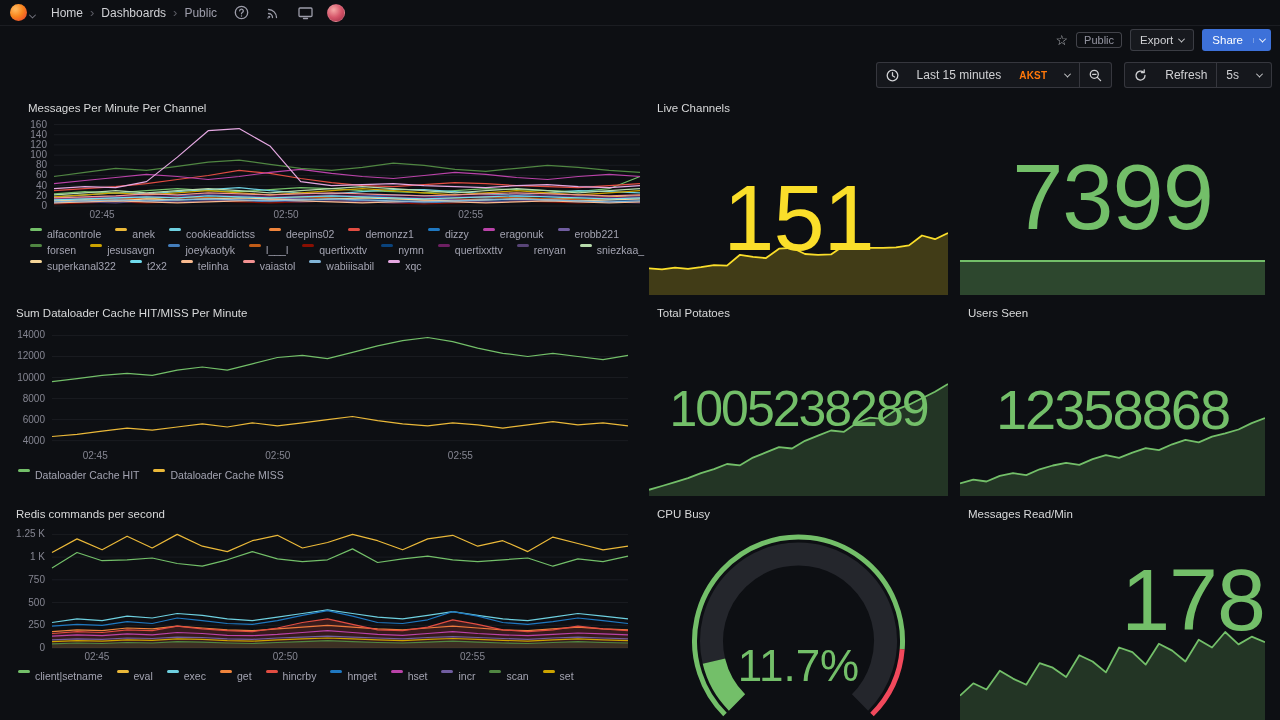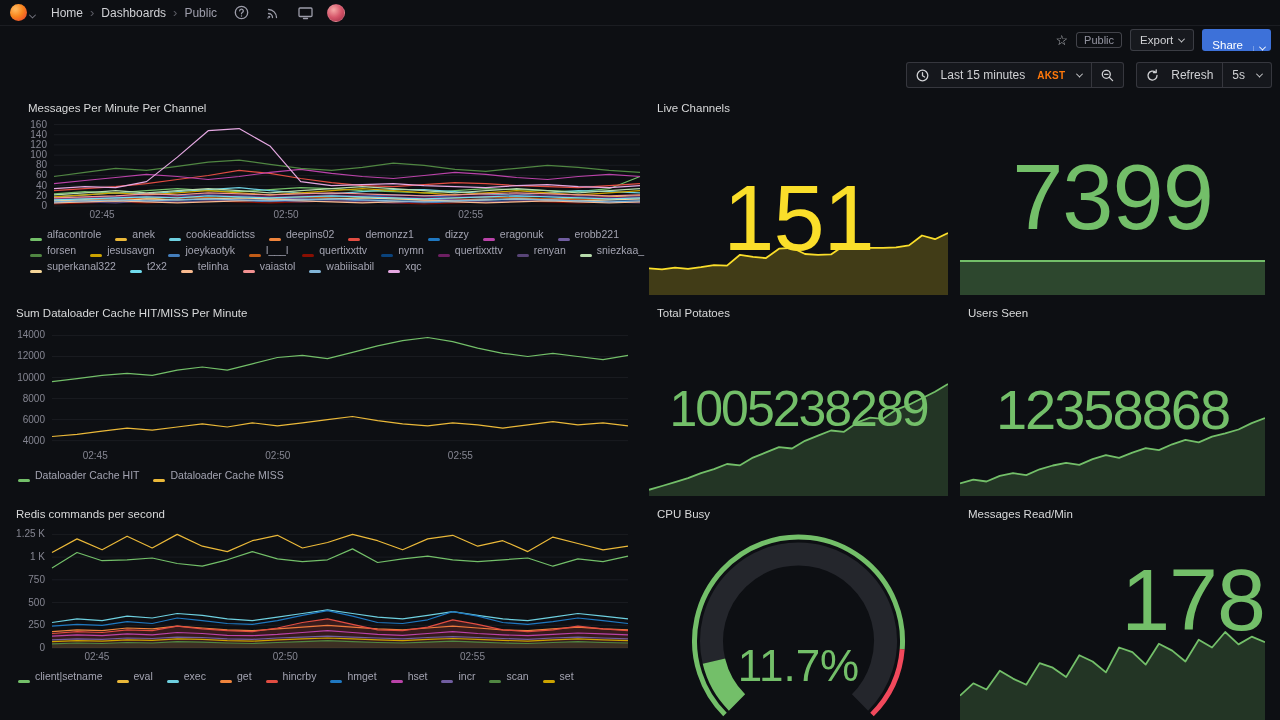--- a/index.html
+++ b/index.html
@@ -22,41 +22,41 @@
   .navicons{display:flex;align-items:center;gap:12px;margin-left:14px}
   .icon-btn{display:flex;align-items:center;justify-content:center;width:20px;height:20px;cursor:pointer;color:rgba(204,204,220,0.75)}
   .avatar{width:18px;height:18px;border-radius:50%;background:radial-gradient(circle at 35% 30%, #f2a0a0 5%, #d6566a 50%, #9c2b44 100%);border:1px solid rgba(255,255,255,0.15)}
   svg.ln{stroke:currentColor;fill:none;stroke-width:1.3;stroke-linecap:round;stroke-linejoin:round}
 
   
   .subnav{display:flex;align-items:center;justify-content:flex-end;gap:8px;height:28px;padding:0 9px}
   .star{font-size:14px;color:#b7b9bf;cursor:pointer;line-height:1}
   .chip{border:1px solid rgba(204,204,220,0.28);border-radius:3px;padding:1px 7px;font-size:11px;color:rgba(204,204,220,0.7)}
   .btn{display:inline-flex;align-items:center;gap:6px;height:22px;padding:0 9px;border:1px solid rgba(204,204,220,0.2);background:#17191e;border-radius:3px;font-size:11.5px;color:#d0d1d4;cursor:pointer}
-  .btn-blue{display:inline-flex;align-items:flex-end;height:22px;border-radius:3px;overflow:hidden;background:#3d71d9;color:#fff;font-size:11.5px;cursor:pointer}
+  .btn-blue{display:inline-flex;align-items:center;height:22px;border-radius:3px;overflow:hidden;background:#3d71d9;color:#fff;font-size:11.5px;cursor:pointer}
   .btn-blue .main{display:flex;align-items:center;padding:0 10px}
   .btn-blue .caretpart{display:flex;align-items:center;padding:0 6px;border-left:1px solid rgba(255,255,255,0.3)}
 
   
   .toolbar{display:flex;align-items:center;justify-content:flex-end;gap:0;height:28px;margin:7px 8px 0 0}
-  .tb{display:inline-flex;align-items:center;gap:12px;height:26px;padding:0 9px;border:1px solid rgba(204,204,220,0.18);background:#15171c;font-size:12px;color:#d0d1d4;cursor:pointer}
+  .tb{display:inline-flex;align-items:center;gap:18px;height:26px;padding:0 9px;border:1px solid rgba(204,204,220,0.18);background:#15171c;font-size:12px;color:#d0d1d4;cursor:pointer}
   .tb.first{border-radius:3px 0 0 3px}
   .tb.last{border-left:none;border-radius:0 3px 3px 0}
   .tb.solo-l{border-radius:3px 0 0 3px;margin-left:12px}
   .tz{font-size:10px;font-weight:700;letter-spacing:.02em}
 
   
   .panel{position:absolute;background:transparent}
   .panel-title{font-size:11.5px;font-weight:400;color:#d8d9da;padding:7px 4px 3px 8px;white-space:nowrap;cursor:pointer}
   .ts{margin:0 2px 0 4px}
   .ts-sm{height:104px}
   .ts-lg{height:140px}
   svg text.tick{fill:rgba(204,204,220,0.62);font-size:10px;font-family:"Liberation Sans",sans-serif}
   .legend{display:flex;flex-wrap:wrap;column-gap:14px;row-gap:3px;padding:7px 4px 0 10px;font-size:10.5px;color:rgba(204,204,220,0.78);line-height:13px}
-  .legend-item{display:inline-flex;align-items:flex-end;cursor:pointer}
+  .legend-item{display:inline-flex;align-items:flex-start;cursor:pointer}
   .legend-item .swatch{width:12px;height:3px;border-radius:1.5px;display:inline-block;margin-right:5px}
 
   .stat-value{position:absolute;left:0;right:0;text-align:center;font-weight:500;z-index:2;letter-spacing:-1px;line-height:1}
   .spark{position:absolute;left:0;right:0;bottom:0;z-index:1}
   .gauge{position:absolute;left:0;right:0;top:24px;bottom:0}
 </style>
 </head>
 <body>
 
 <header class="topnav">

